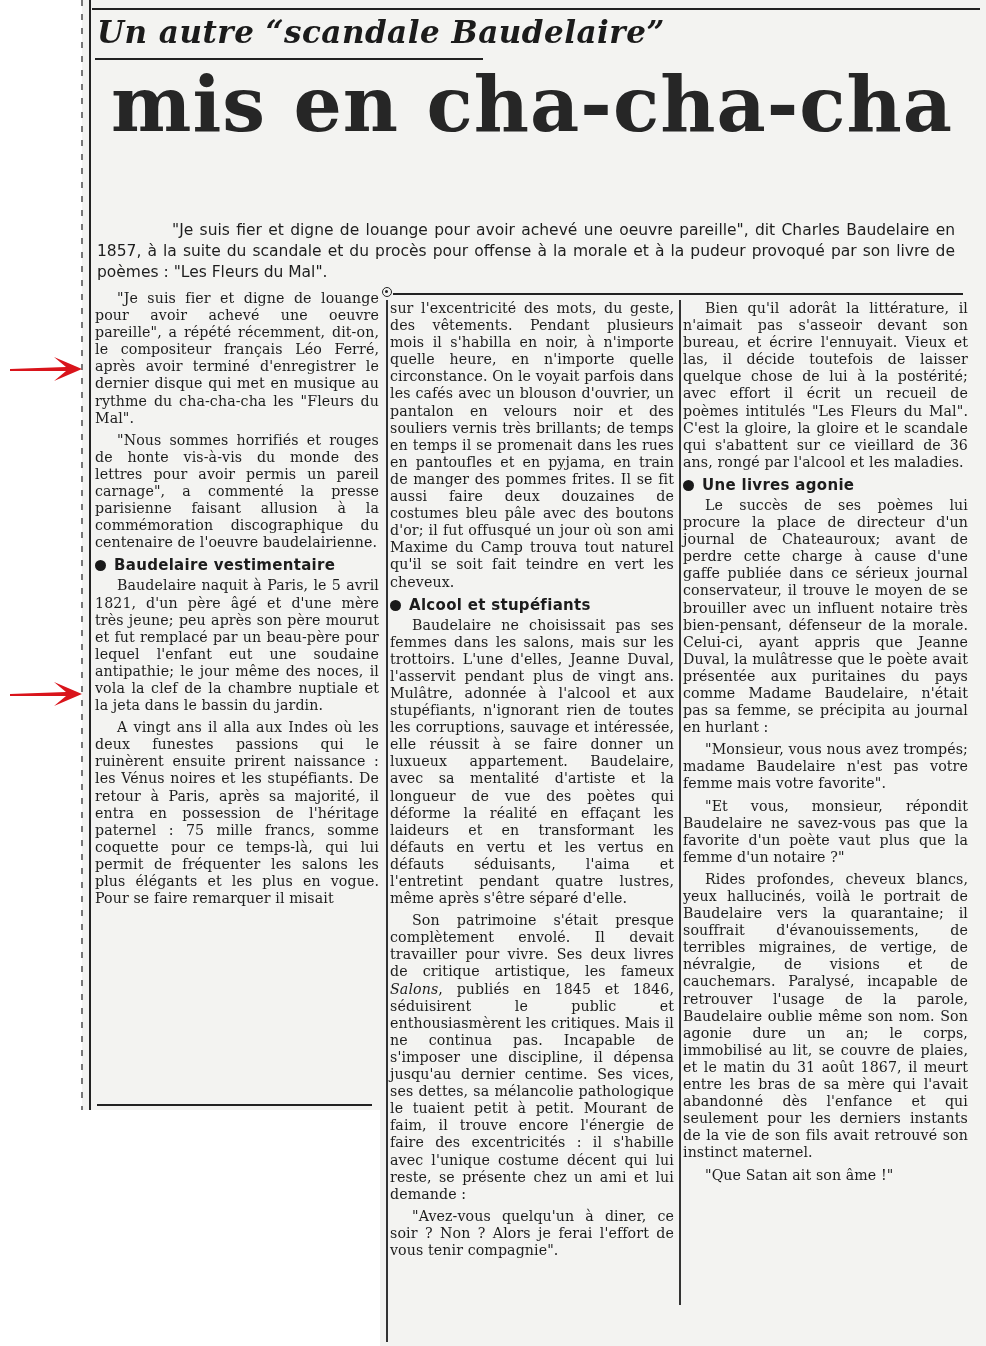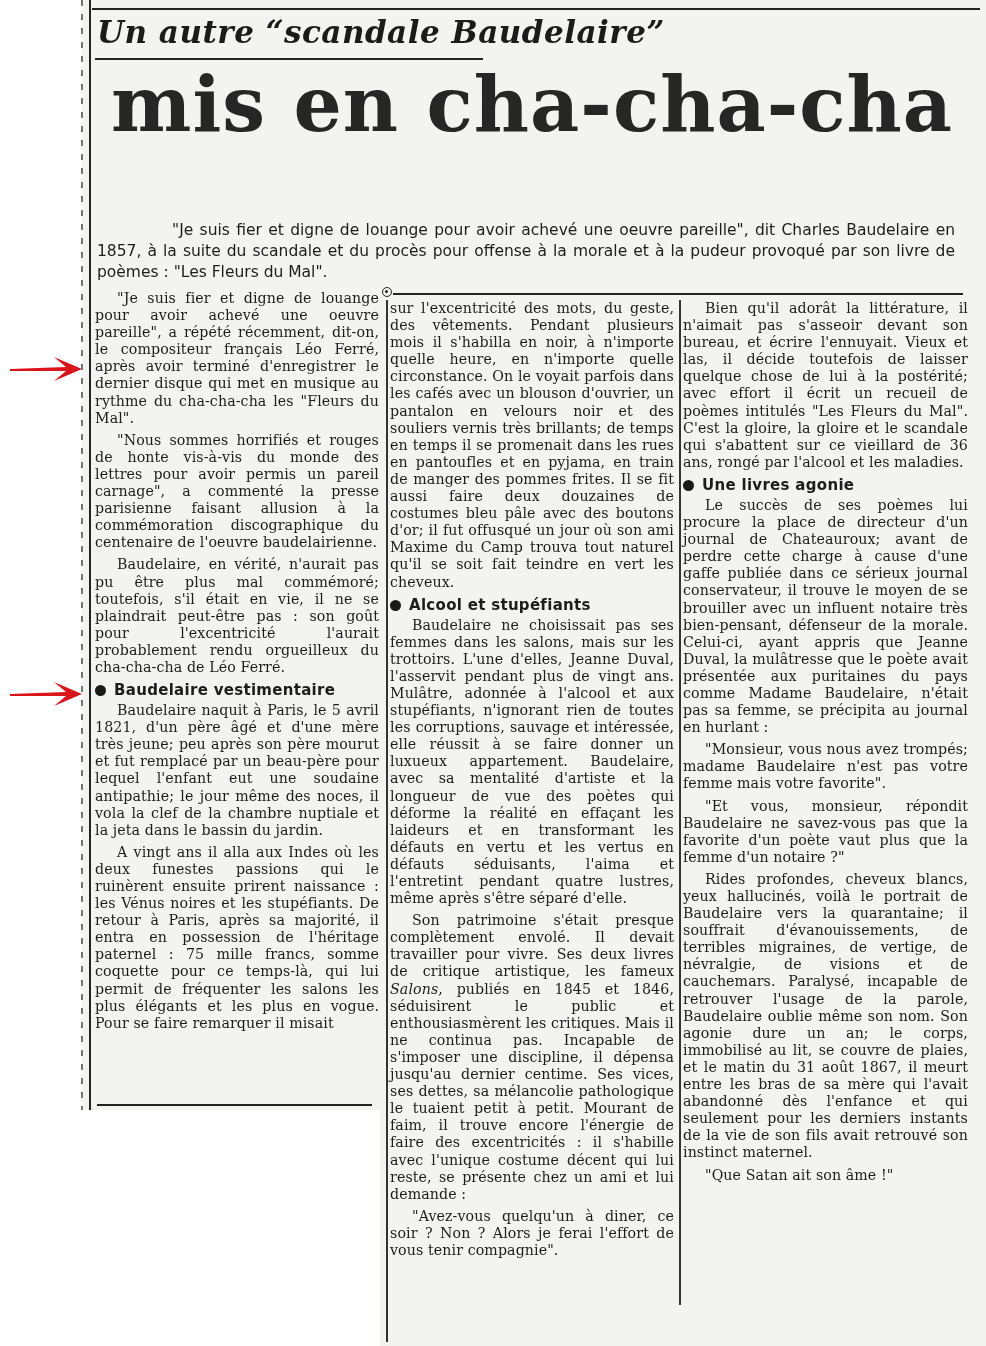--- a/index.html
+++ b/index.html
@@ -105,21 +105,20 @@
 <div class="bullet-mark"></div>
 <div class="mid-rule"></div>
 
 <div class="col-rule-1"></div>
 <div class="col-rule-2"></div>
 <div class="col1-end-rule"></div>
 
 <div class="col col1">
   <p>"Je suis fier et digne de louange pour avoir achevé une oeuvre pareille", a répété récemment, dit-on, le compositeur français Léo Ferré, après avoir terminé d'enregistrer le dernier disque qui met en musique au rythme du cha-cha-cha les "Fleurs du Mal".</p>
   <p>"Nous sommes horrifiés et rouges de honte vis-à-vis du monde des lettres pour avoir permis un pareil carnage", a commenté la presse parisienne faisant allusion à la commémoration discographique du centenaire de l'oeuvre baudelairienne.</p>
-  <p>Baudelaire, en vérité, n'aurait pas pu être plus mal commémoré; toutefois, s'il était en vie, il ne se plaindrait peut-être pas : son goût pour l'excentricité l'aurait probablement rendu orgueilleux du cha-cha-cha de Léo Ferré.</p>
   <h3><span class="dot"></span><span>Baudelaire vestimentaire</span></h3>
   <p>Baudelaire naquit à Paris, le 5 avril 1821, d'un père âgé et d'une mère très jeune; peu après son père mourut et fut remplacé par un beau-père pour lequel l'enfant eut une soudaine antipathie; le jour même des noces, il vola la clef de la chambre nuptiale et la jeta dans le bassin du jardin.</p>
   <p>A vingt ans il alla aux Indes où les deux funestes passions qui le ruinèrent ensuite prirent naissance : les Vénus noires et les stupéfiants. De retour à Paris, après sa majorité, il entra en possession de l'héritage paternel : 75 mille francs, somme coquette pour ce temps-là, qui lui permit de fréquenter les salons les plus élégants et les plus en vogue. Pour se faire remarquer il misait</p>
 </div>
 
 <div class="col col2">
   <p class="noindent">sur l'excentricité des mots, du geste, des vêtements. Pendant plusieurs mois il s'habilla en noir, à n'importe quelle heure, en n'importe quelle circonstance. On le voyait parfois dans les cafés avec un blouson d'ouvrier, un pantalon en velours noir et des souliers vernis très brillants; de temps en temps il se promenait dans les rues en pantoufles et en pyjama, en train de manger des pommes frites. Il se fit aussi faire deux douzaines de costumes bleu pâle avec des boutons d'or; il fut offusqué un jour où son ami Maxime du Camp trouva tout naturel qu'il se soit fait teindre en vert les cheveux.</p>
   <h3><span class="dot"></span><span>Alcool et stupéfiants</span></h3>
   <p>Baudelaire ne choisissait pas ses femmes dans les salons, mais sur les trottoirs. L'une d'elles, Jeanne Duval, l'asservit pendant plus de vingt ans. Mulâtre, adonnée à l'alcool et aux stupéfiants, n'ignorant rien de toutes les corruptions, sauvage et intéressée, elle réussit à se faire donner un luxueux appartement. Baudelaire, avec sa mentalité d'artiste et la longueur de vue des poètes qui déforme la réalité en effaçant les laideurs et en transformant les défauts en vertu et les vertus en défauts séduisants, l'aima et l'entretint pendant quatre lustres, même après s'être séparé d'elle.</p>
   <p><span>Son patrimoine s'était presque complètement envolé. Il devait travailler pour vivre. Ses deux livres de critique artistique, les fameux </span><span class="italic">Salons</span><span>, publiés en 1845 et 1846, séduisirent le public et enthousiasmèrent les critiques. Mais il ne continua pas. Incapable de s'imposer une discipline, il dépensa jusqu'au dernier centime. Ses vices, ses dettes, sa mélancolie pathologique le tuaient petit à petit. Mourant de faim, il trouve encore l'énergie de faire des excentricités : il s'habille avec l'unique costume décent qui lui reste, se présente chez un ami et lui demande :</span></p>

